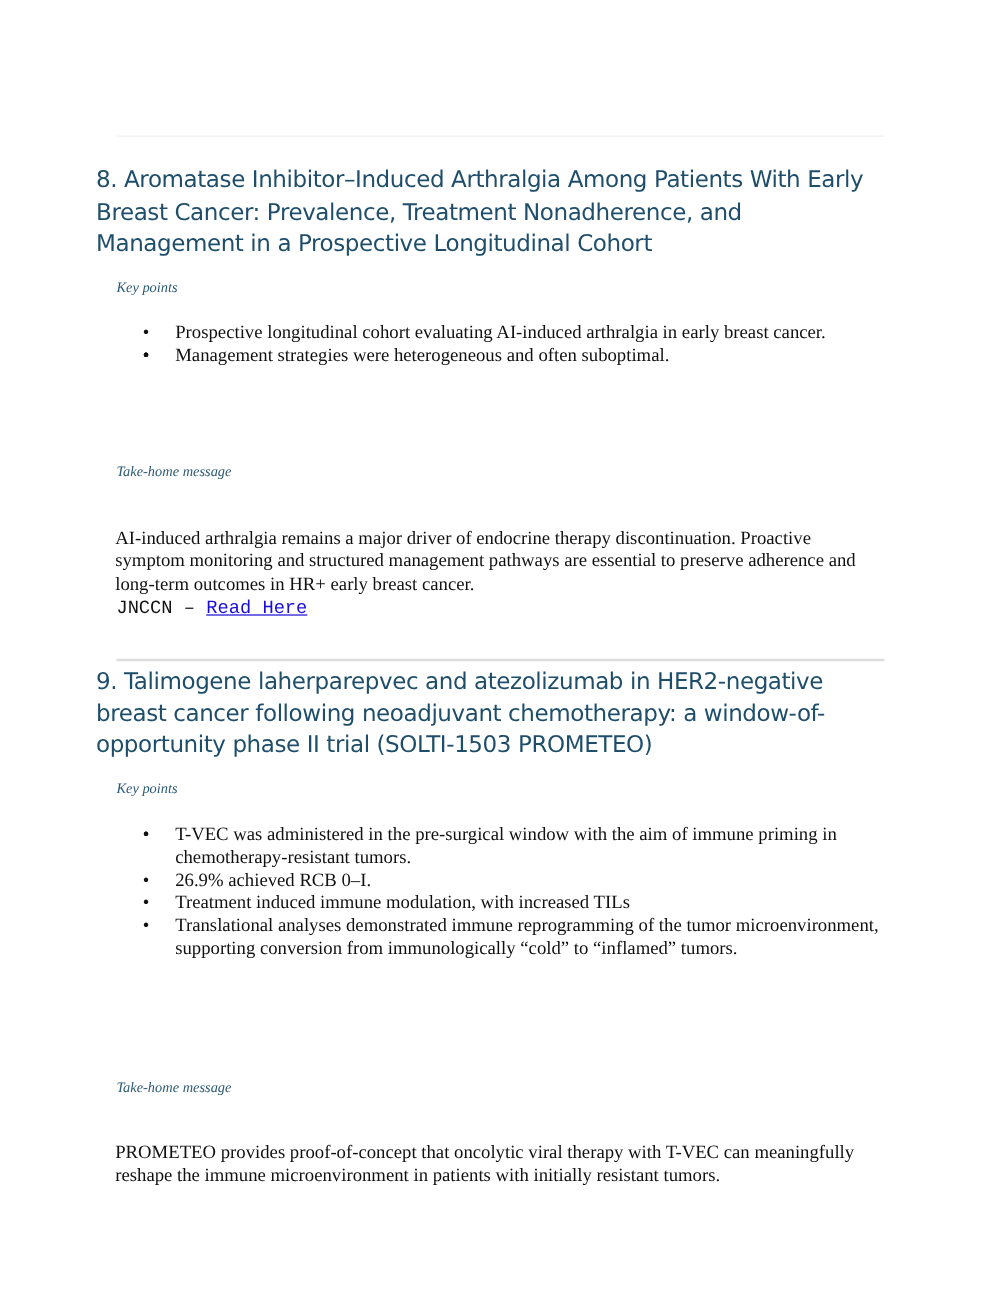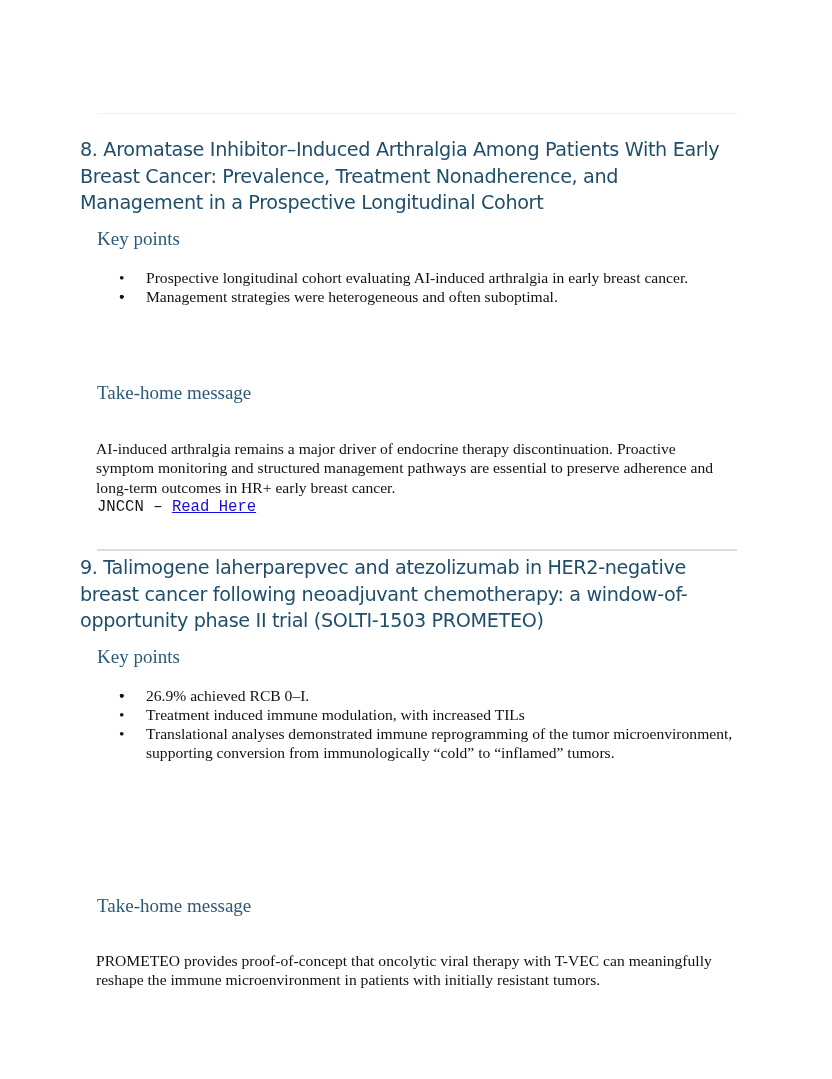--- a/index.html
+++ b/index.html
@@ -32,23 +32,24 @@
       line-height: 26.6px;
       color: #1f4e6b;
       letter-spacing: -0.35px;
     }
     .sub-heading {
       position: absolute;
       left: 97px;
       margin: 0;
       font-family: "Liberation Serif", serif;
       font-weight: normal;
-      font-size: 19px;
+      font-size: 12px;
       line-height: 22px;
       color: #2c5a76;
+      font-style: italic;
     }
     .bullets {
       position: absolute;
       left: 97px;
       width: 640px;
       margin: 0;
       padding: 0;
       list-style: none;
       font-family: "Liberation Serif", serif;
       font-size: 15.6px;
@@ -113,21 +114,21 @@
 </p>
 
 <div class="divider mid" style="top:549px;"></div>
 
 <h2 class="article-title" style="top:555px; width:640px;">9. Talimogene laherparepvec and atezolizumab in HER2-negative breast cancer following neoadjuvant chemotherapy: a window-of-opportunity phase II trial (SOLTI-1503 PROMETEO)</h2>
 
 <h3 class="sub-heading" style="top:646px;">Key points</h3>
 
 <ul class="bullets" style="top:686px;">
   <li style="padding-right:10px;"><span class="bullet">•</span></li>
-  <li><span class="bullet">•</span></li>
+  <li><span class="bullet">•</span><span>T-VEC was administered in the pre-surgical window with the aim of immune priming in chemotherapy-resistant tumors.</span></li>
   <li><span class="bullet">•</span><span>26.9% achieved RCB 0–I.</span></li>
   <li><span class="bullet">•</span><span>Treatment induced immune modulation, with increased TILs</span></li>
   <li><span class="bullet">•</span><span>Translational analyses demonstrated immune reprogramming of the tumor microenvironment, supporting conversion from immunologically “cold” to “inflamed” tumors.</span></li>
 </ul>
 
 <h3 class="sub-heading" style="top:895px;">Take-home message</h3>
 
 <p class="para" style="top:935px; width:630px;">PROMETEO provides proof-of-concept that oncolytic viral therapy with T-VEC can meaningfully reshape the immune microenvironment in patients with initially resistant tumors.</p>
 
 </body></html>

